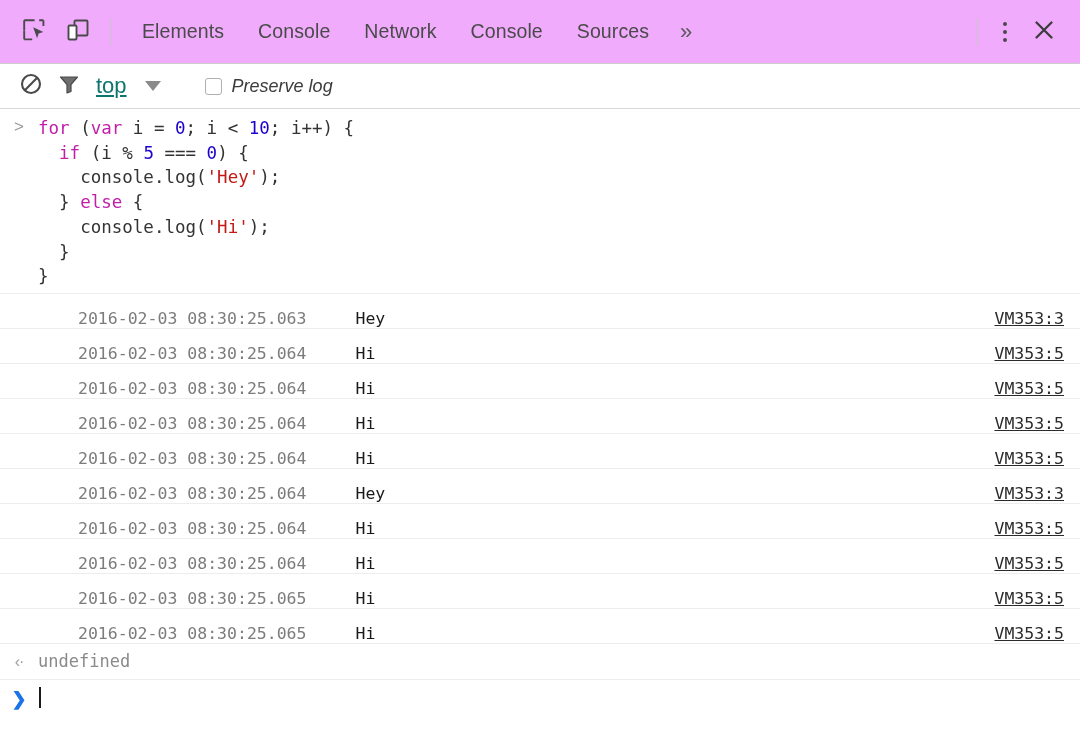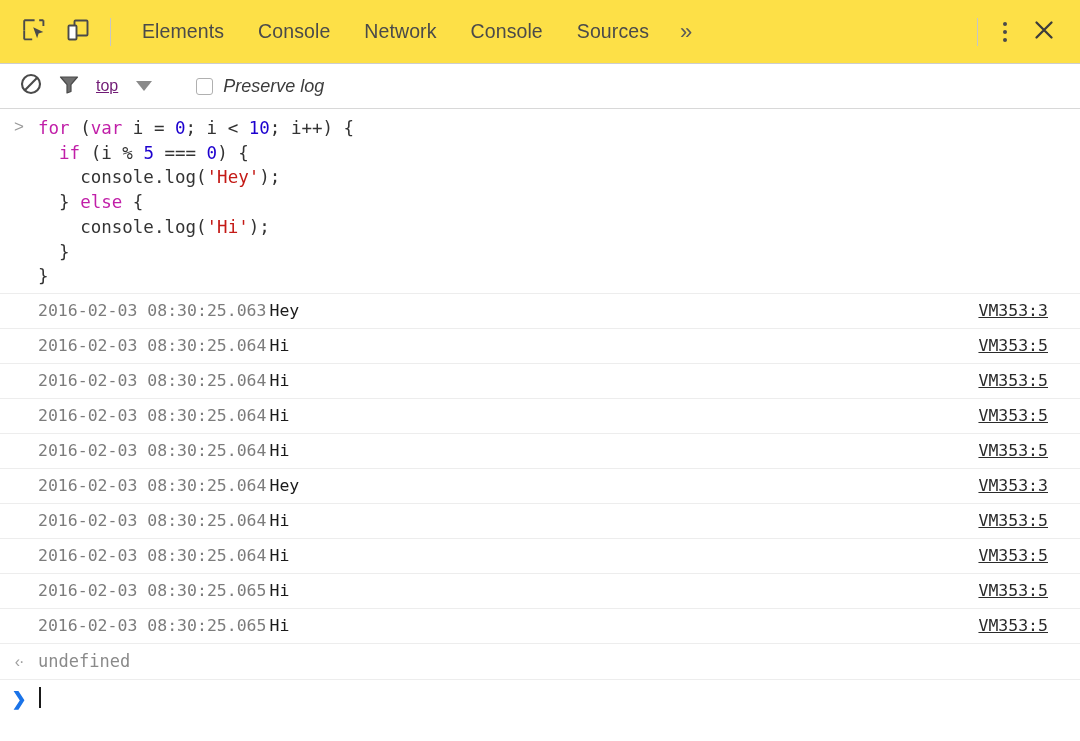--- a/index.html
+++ b/index.html
@@ -11,21 +11,21 @@
     width: 1080px;
     height: 741px;
     font-family: "Liberation Sans", sans-serif;
     overflow: hidden;
     -webkit-font-smoothing: antialiased;
   }
 
   
   .toolbar {
     height: 64px;
-    background: #fde047;
+    background: #f0abfc;
     border-bottom: 1px solid #cdcdcd;
     display: flex;
     align-items: center;
     box-sizing: border-box;
     padding: 0 14px 0 12px;
     position: relative;
   }
   .tb-icon-btn {
     width: 44px;
     height: 44px;
@@ -135,22 +135,22 @@
     flex: 0 0 auto;
   }
   .ctx-select {
     display: flex;
     align-items: center;
     cursor: pointer;
     margin-left: 6px;
     flex: 0 0 auto;
   }
   .ctx-label {
-    font-size: 16px;
-    color: #701a75;
+    font-size: 22px;
+    color: #0f766e;
     padding: 0 2px;
     text-decoration: underline;
   }
   .ctx-caret {
     margin-left: 16px;
     width: 0;
     height: 0;
     border-left: 8px solid transparent;
     border-right: 8px solid transparent;
     border-top: 10px solid #8a8a8a;
@@ -212,35 +212,36 @@
     padding-top: 0;
   }
   .kw  { color: #c11fa8; }
   .num { color: #1c00cf; }
   .str { color: #c41a16; }
   .pln { color: #333333; }
 
   
   .log-row {
     display: flex;
-    align-items: center;
+    align-items: flex-end;
     height: 35px;
     border-bottom: 1px solid #ededed;
     box-sizing: border-box;
-    padding-right: 32px;
+    padding-right: 16px;
+    gap: 40px;
   }
   .log-ts {
     font-size: 16.5px;
     color: #7c7c7c;
     white-space: pre;
   }
   .log-msg {
     font-size: 16.5px;
     color: #1a1a1a;
-    margin-left: 3px;
+    margin-left: 9px;
     white-space: pre;
   }
   .log-spacer { flex: 1 1 auto; }
   .log-src {
     font-size: 16.5px;
     color: #2b2b2b;
     text-decoration: underline;
     cursor: pointer;
     white-space: pre;
   }

